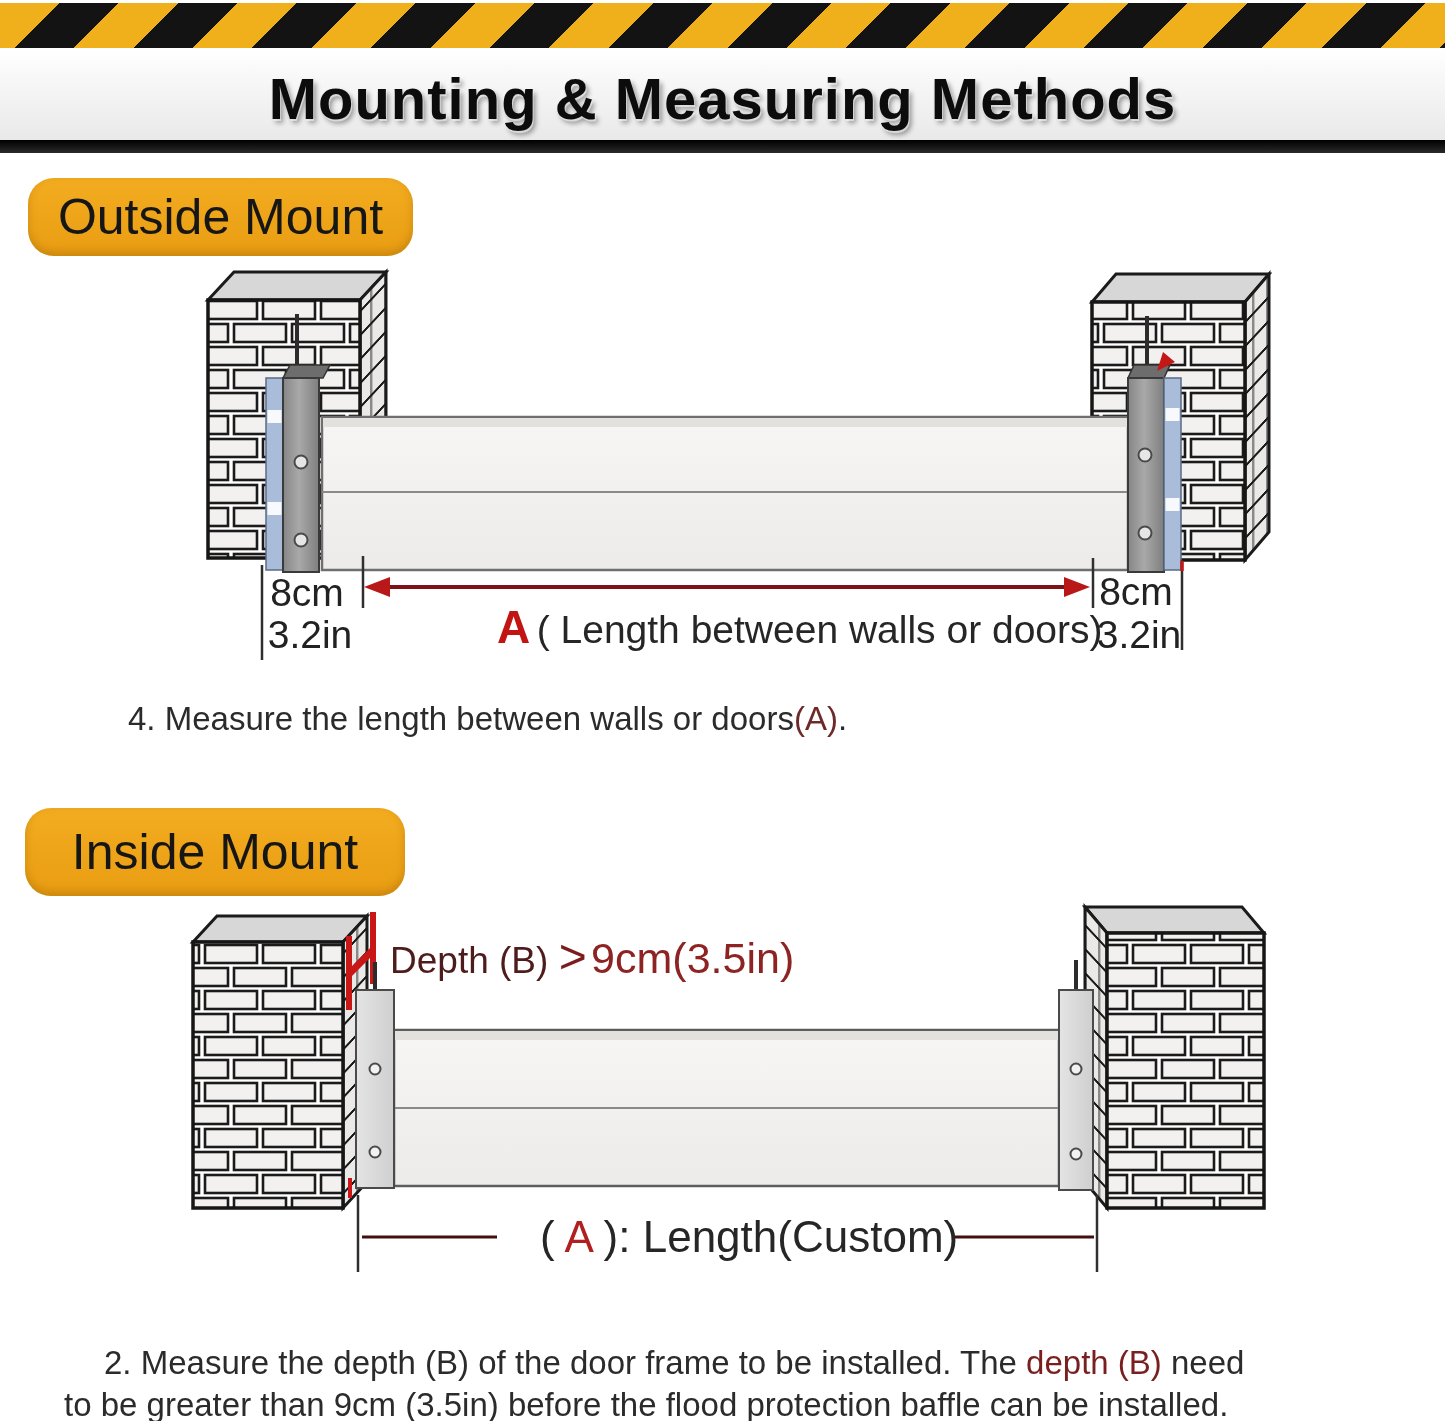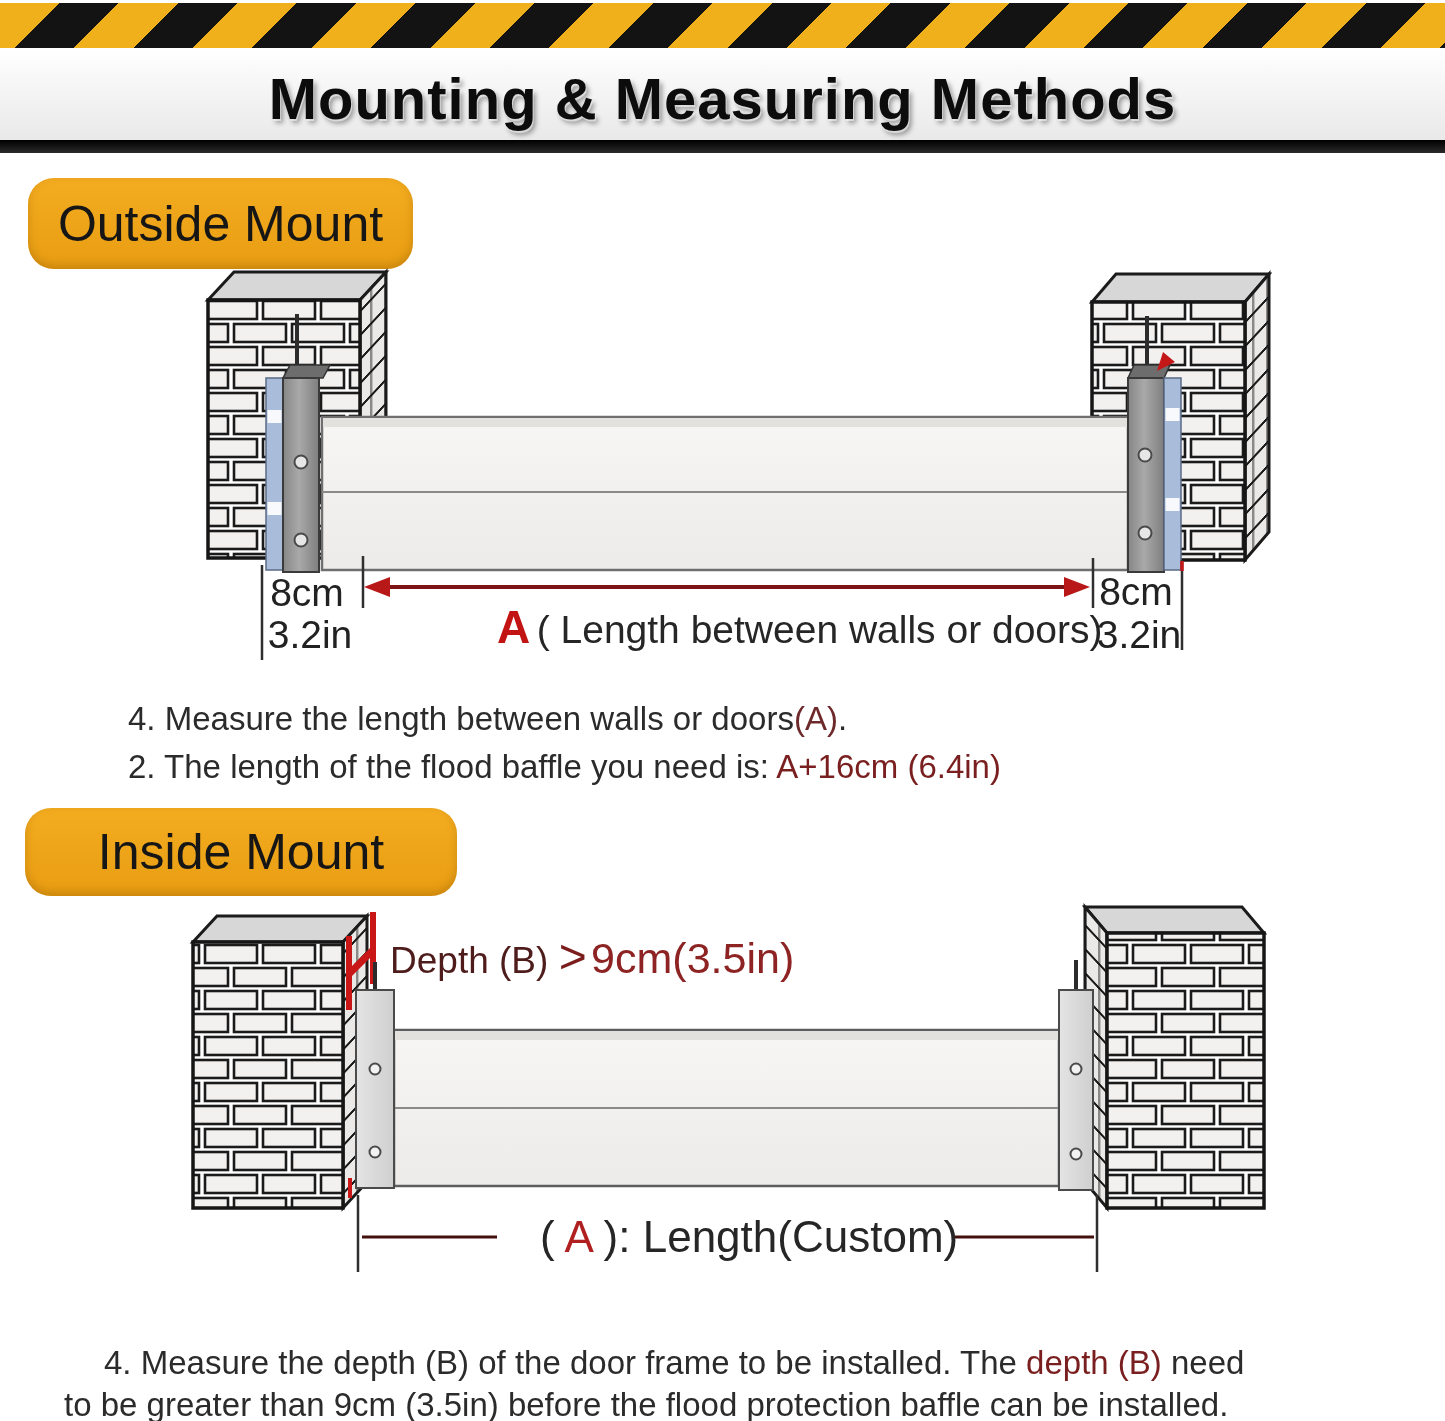--- a/index.html
+++ b/index.html
@@ -23,22 +23,22 @@
     font-size:58px; font-weight:bold; color:#0c0c0c; letter-spacing:1px;
     text-shadow:1px 2px 0 rgba(255,255,255,.55), 3px 4px 5px rgba(0,0,0,.38);
   }
   .blackbar { position:absolute; left:0; top:140px; width:1445px; height:13px; background:linear-gradient(#000,#2a2a2a); }
   
   .badge {
     position:absolute; display:flex; align-items:center; justify-content:center;
     background:linear-gradient(#f3ac20,#e99d12); border-radius:26px;
     color:#161616; font-size:50px; box-shadow:inset 0 -4px 8px rgba(140,90,0,.35);
   }
-  .badge-outside { left:28px; top:178px; width:385px; height:91px; }
-  .badge-inside  { left:25px; top:808px; width:432px; height:88px;text-align:right; }
+  .badge-outside { left:28px; top:178px; width:385px; height:78px; }
+  .badge-inside  { left:25px; top:808px; width:380px; height:88px;text-align:right; }
   
   svg.diagram { position:absolute; left:0; top:0; }
   .svgtxt { font-family:"Liberation Sans", sans-serif; }
   
   .step { position:absolute; font-size:33px; color:#2b2b2b; white-space:nowrap; }
   .so-1 { left:128px; top:700px; }
   .so-2 { left:128px; top:748px; }
   .si-1 { left:96px;  top:1289px; }
   .si-2a{ left:104px; top:1344px; }
   .si-2b{ left:64px;  top:1386px; }
@@ -226,24 +226,21 @@
           <tspan fill="#b02020">A</tspan>
           <tspan fill="#262626">): Length(Custom)</tspan>
         </text>
       </g>
     </g>
   </svg>
 
   <div class="step so-1">
     <span>4. Measure the length between walls or doors</span><span class="dim-red">(A)</span><span>.</span>
   </div>
-  <div class="step so-2">
-    <span>2. The length of the flood baffle you need is: </span><span class="hl-red">A+16cm (6.4in)</span>
-  </div>
 
   <div class="step si-2a">
-    <span>4. Measure the depth (B) of the door frame to be installed. The </span><span class="hl-red">depth (B)</span><span> need</span>
+    <span>2. Measure the depth (B) of the door frame to be installed. The </span><span class="hl-red">depth (B)</span><span> need</span>
   </div>
   <div class="step si-2b">
     <span>to be greater than 9cm (3.5in) before the flood protection baffle can be installed.</span>
   </div>
 
 </div>
 
 </body></html>

